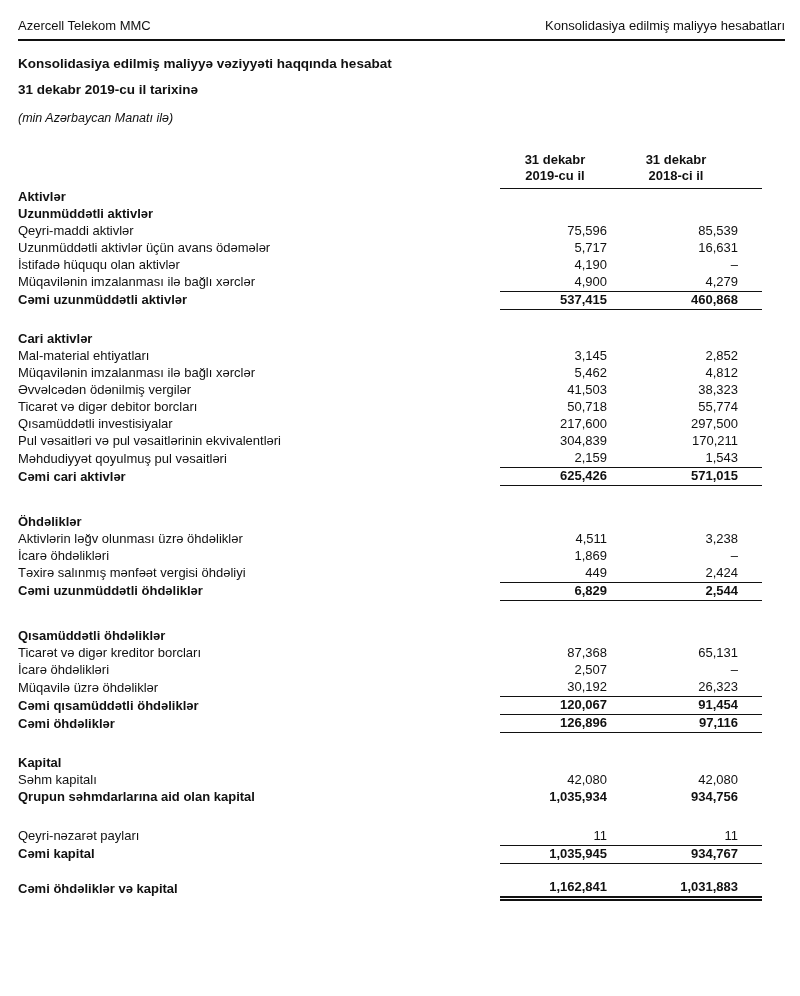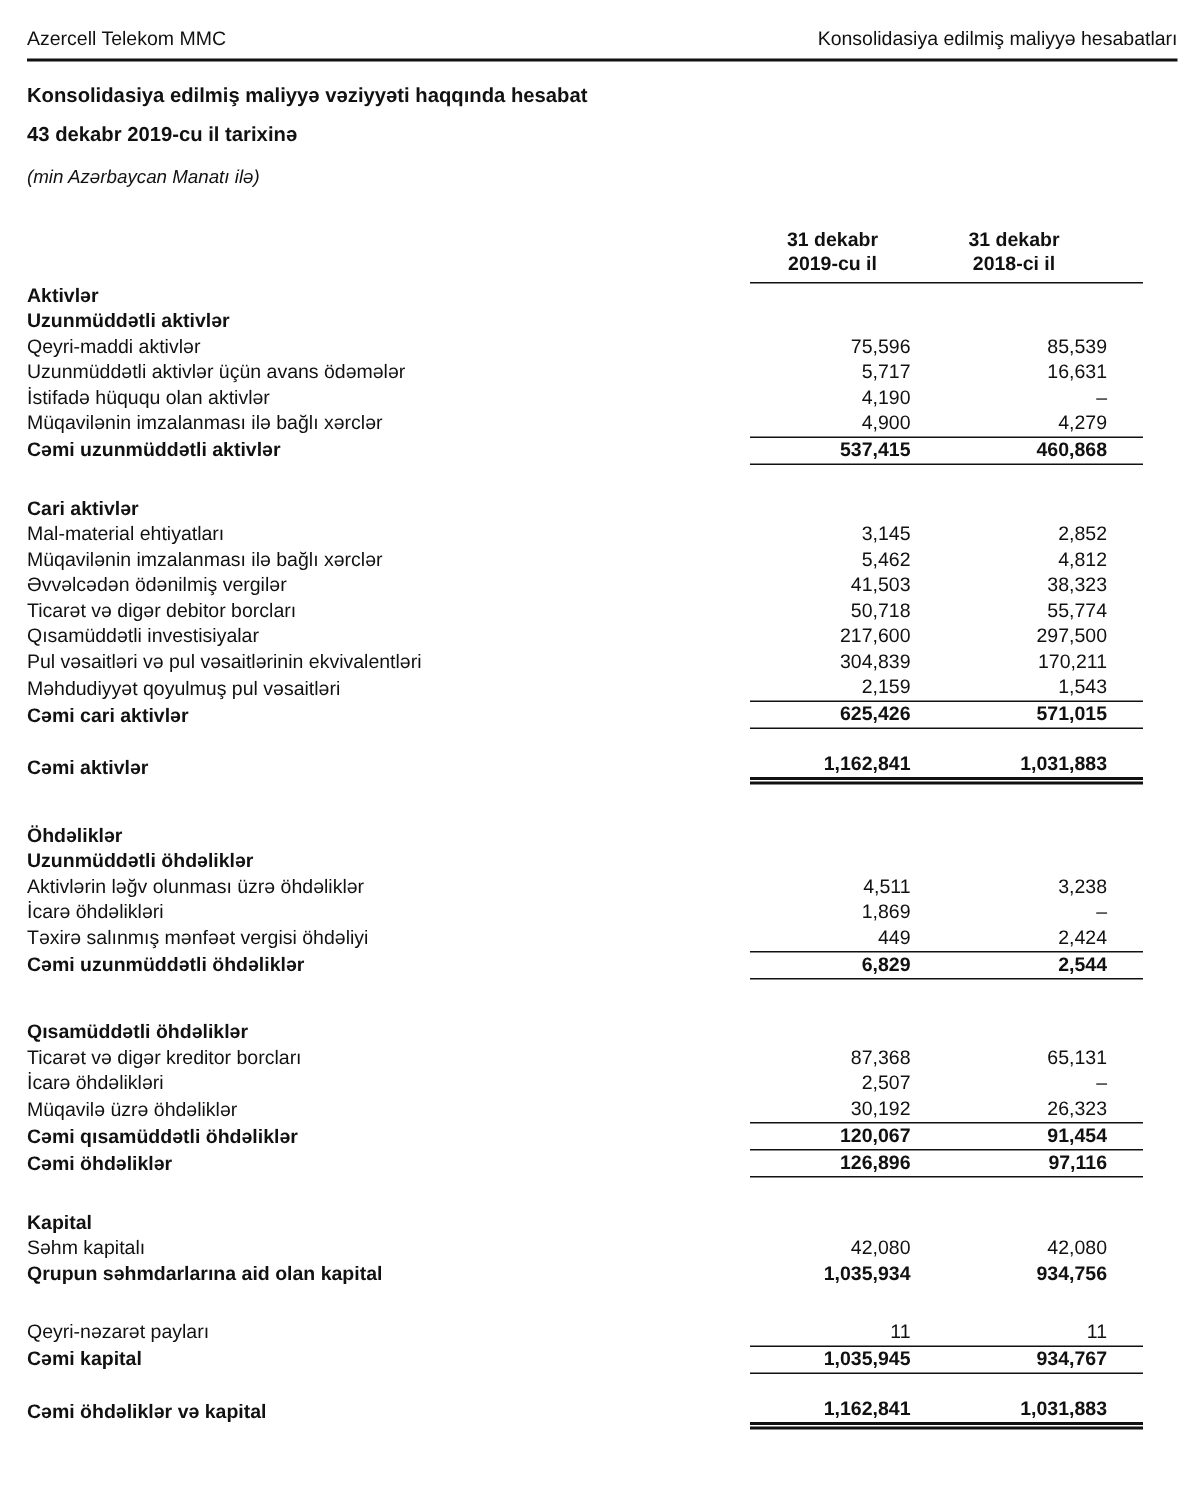--- a/index.html
+++ b/index.html
@@ -58,21 +58,21 @@
 <body>
 
 <div class="page">
 
   <div class="topbar">
     <span>Azercell Telekom MMC</span>
     <span>Konsolidasiya edilmiş maliyyə hesabatları</span>
   </div>
 
   <div class="doc-title">Konsolidasiya edilmiş maliyyə vəziyyəti haqqında hesabat</div>
-  <div class="doc-date">43 dekabr 2019-cu il tarixinə</div>
+  <div class="doc-date">31 dekabr 2019-cu il tarixinə</div>
   <div class="unit-note">(min Azərbaycan Manatı ilə)</div>
 
   <table class="bs">
     <colgroup>
       <col class="c-lbl">
         <col class="c-1">
         <col class="c-2">
     </colgroup>
     <thead>
       <tr>
@@ -161,32 +161,22 @@
         <tr class="rule-single">
           <td class="lbl">Məhdudiyyət qoyulmuş pul vəsaitləri</td>
           <td class="num c1">2,159</td>
           <td class="num c2">1,543</td>
         </tr>
         <tr class="bold rule-single">
           <td class="lbl">Cəmi cari aktivlər</td>
           <td class="num c1">625,426</td>
           <td class="num c2">571,015</td>
         </tr>
-        <tr class="bold rule-double gap-sm">
-          <td class="lbl">Cəmi aktivlər</td>
-          <td class="num c1">1,162,841</td>
-          <td class="num c2">1,031,883</td>
-        </tr>
         <tr class="bold gap-lg">
           <td class="lbl">Öhdəliklər</td>
-          <td class="num c1"></td>
-          <td class="num c2"></td>
-        </tr>
-        <tr class="bold">
-          <td class="lbl">Uzunmüddətli öhdəliklər</td>
           <td class="num c1"></td>
           <td class="num c2"></td>
         </tr>
         <tr>
           <td class="lbl">Aktivlərin ləğv olunması üzrə öhdəliklər</td>
           <td class="num c1">4,511</td>
           <td class="num c2">3,238</td>
         </tr>
         <tr>
           <td class="lbl">İcarə öhdəlikləri</td>

